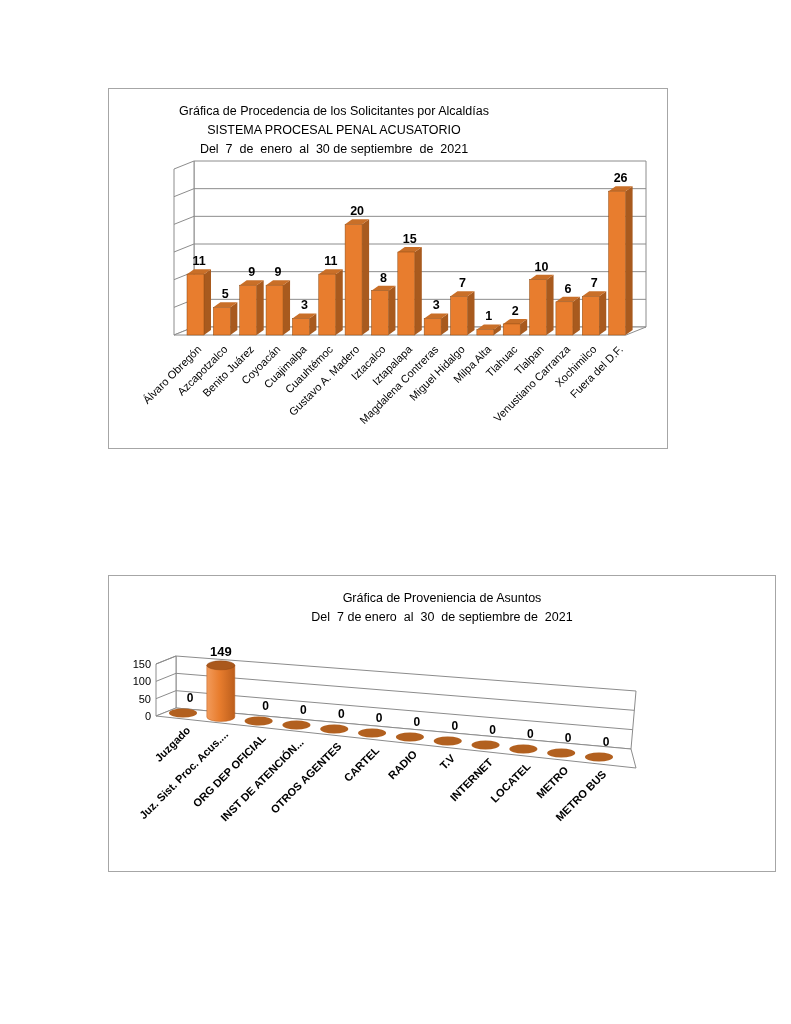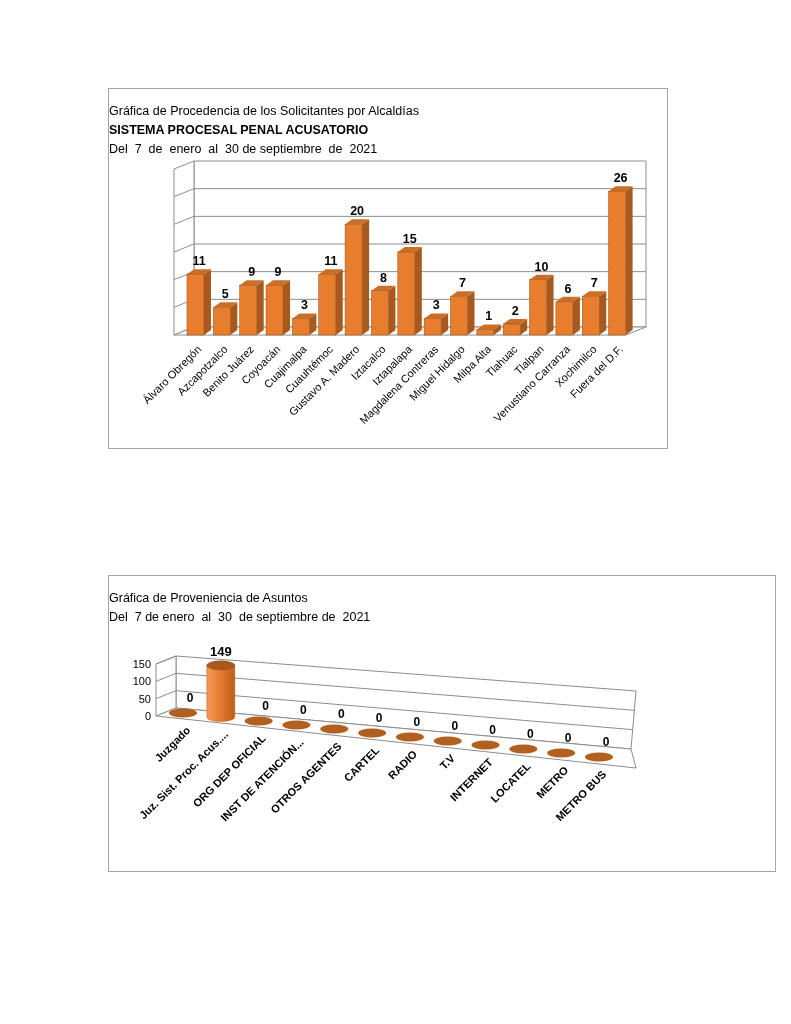--- a/index.html
+++ b/index.html
@@ -2,24 +2,24 @@
 <html><head>
 <meta charset="utf-8">
 <style>
   html,body{margin:0;padding:0;background:#ffffff;}
   .page{position:relative;width:791px;height:1024px;background:#ffffff;
         font-family:"Liberation Sans",sans-serif;color:#000;overflow:hidden;}
   .chart-box{position:absolute;left:108px;background:#ffffff;
              border:1px solid #a6a6a6;box-sizing:border-box;}
   #box1{top:88px;width:560px;height:361px;}
   #box2{top:575px;width:668px;height:297px;}
-  .titles{position:relative;z-index:2;text-align:left;padding-top:13px;line-height:19px;}
+  .titles{position:relative;z-index:2;text-align:center;padding-top:13px;line-height:19px;}
   #box1 .titles{padding-right:108px;}
   .t-line{font-size:12.5px;white-space:pre-wrap;}
-  .t-bold{font-weight:bold;}
+  .t-bold{font-weight:normal;}
   .chart-svg{position:absolute;left:0;top:0;z-index:1;}
   svg text{font-family:"Liberation Sans",sans-serif;fill:#000;}
 </style>
 </head>
 <body>
 
 <div class="page">
 
   <div class="chart-box" id="box1">
     <div class="titles">

